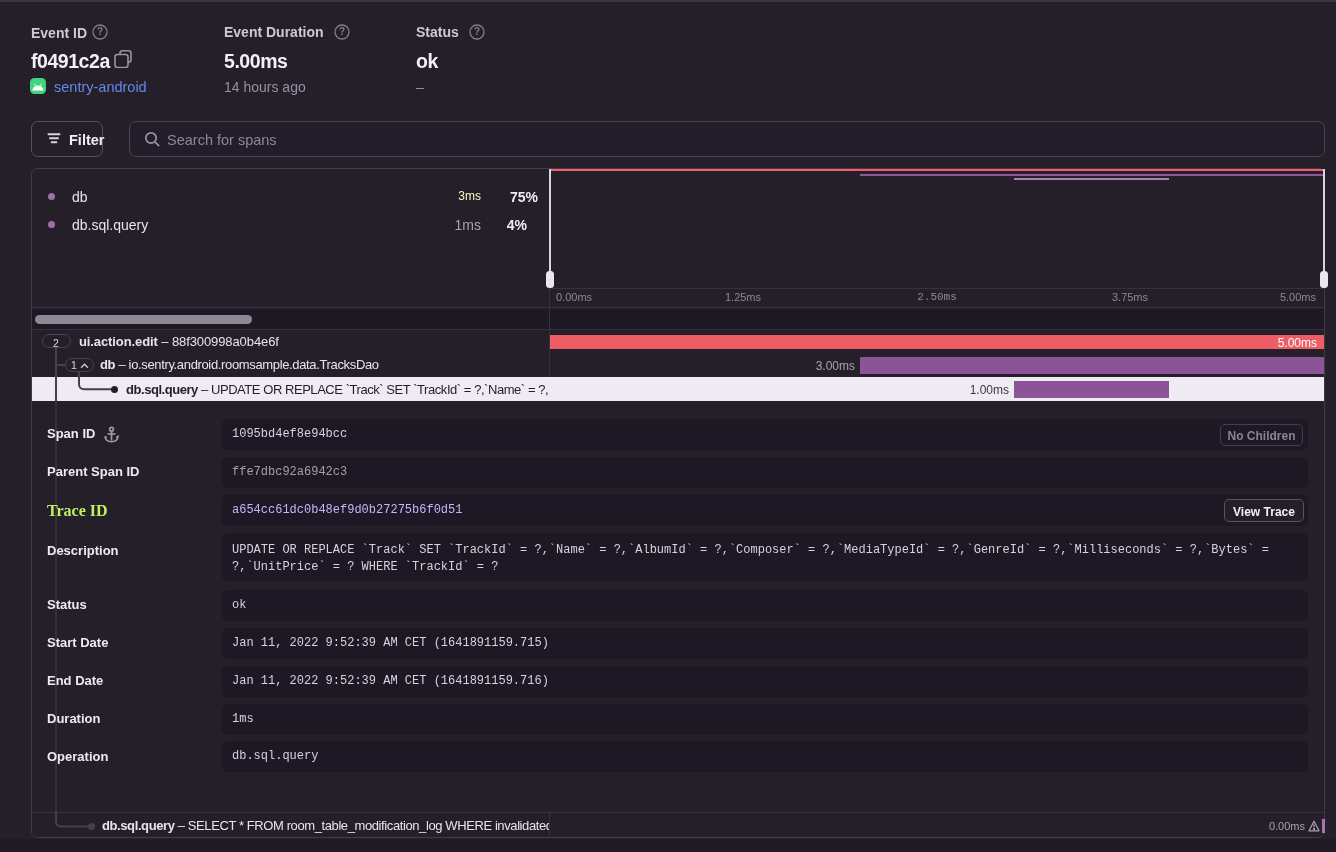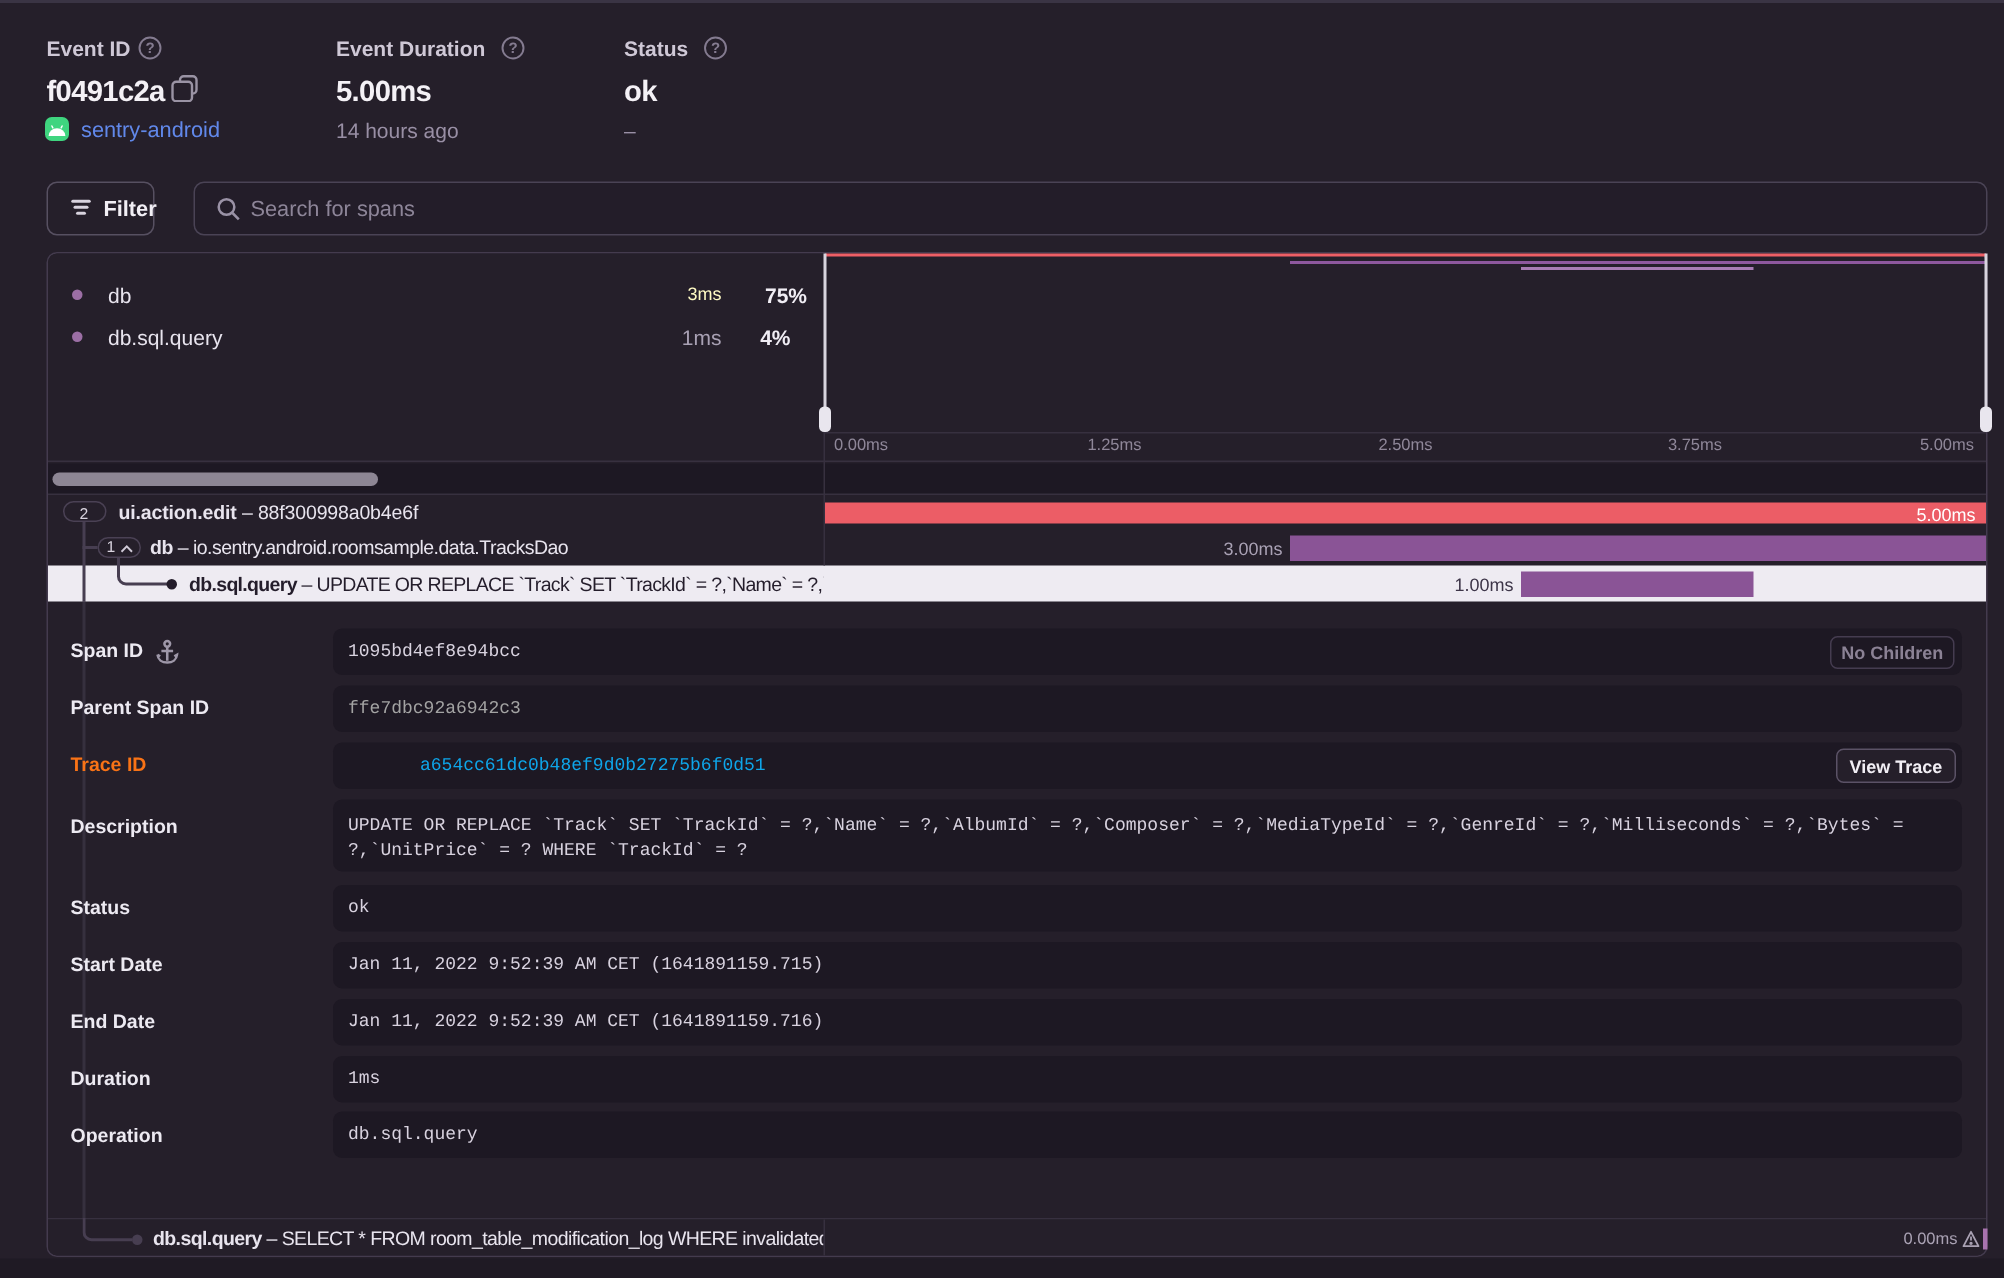--- a/index.html
+++ b/index.html
@@ -101,21 +101,21 @@
 
 <div class="abs" style="left:549px; top:169px; width:1.5px; height:118px; background:#d8d4de;"></div>
 <div class="abs" style="left:1323px; top:169px; width:1.5px; height:118px; background:#d8d4de;"></div>
 <div class="abs" style="left:546px; top:271px; width:7.5px; height:16.5px; border-radius:3.5px; background:#e9e6ee;"></div>
 <div class="abs" style="left:1320px; top:271px; width:7.5px; height:16.5px; border-radius:3.5px; background:#e9e6ee;"></div>
 
 <div class="abs" style="left:32px; top:288px; width:1292px; height:20px; background:#251f2a; border-bottom:1px solid #37303f;"></div>
 <div class="abs" style="left:549px; top:287.5px; width:775px; height:1px; background:#37303f;"></div>
 <div class="abs" style="left:556px; top:291px; font-size:11px; color:#8f8799;">0.00ms</div>
 <div class="abs" style="left:693px; top:291px; width:100px; text-align:center; font-size:11px; color:#8f8799;">1.25ms</div>
-<div class="abs" style="left:887px; top:291px; width:100px; text-align:center; font-size:11px; color:#8f8799;">2.50ms</div>
+<div class="abs" style="left:887px; top:291px; width:100px; text-align:center; font-size:11px; color:#8f8799;font-family:Liberation Mono, monospace;">2.50ms</div>
 <div class="abs" style="left:1080px; top:291px; width:100px; text-align:center; font-size:11px; color:#8f8799;">3.75ms</div>
 <div class="abs" style="left:1216px; top:291px; width:100px; text-align:right; font-size:11px; color:#8f8799;">5.00ms</div>
 
 <div class="abs" style="left:32px; top:309px; width:1292px; height:21px; background:#1d1823; border-bottom:1px solid #37303f;"></div>
 <div class="abs" style="left:35px; top:314.5px; width:217px; height:9px; border-radius:4.5px; background:#8d8694;"></div>
 
 <div class="abs" style="left:32px; top:330px; width:1292px; height:24px; background:#251f2a;"></div>
 <div class="abs" style="left:32px; top:354px; width:1292px; height:23px; background:#251f2a;"></div>
 <div class="abs" style="left:32px; top:377px; width:1292px; height:24px; background:#eeebf2;"></div>
 
@@ -163,23 +163,23 @@
     <path d="M2 10.5 l1.8 1"></path>
 </svg>
 <div class="abs" style="left:222px; top:419px; width:1086px; height:31px; background:#1d1823; border-radius:6px;"></div>
 <div class="abs mono" style="left:232px; top:427px; font-size:12px; color:#d8d2df;text-align:center;">1095bd4ef8e94bcc</div>
 <div class="abs" style="left:1220px; top:424px; width:83px; height:22px; border:1px solid #453c50; border-radius:5px; text-align:center; line-height:20px;"><span style="font-size:12px; font-weight:bold; color:#8b8295;">No Children</span></div>
 
 <div class="abs" style="left:47px; top:464px; font-size:13px; font-weight:bold; color:#edeaf2;">Parent Span ID</div>
 <div class="abs" style="left:222px; top:457px; width:1086px; height:31px; background:#1d1823; border-radius:6px;"></div>
 <div class="abs mono" style="left:232px; top:465px; font-size:12px; color:#a3a3a3;text-align:center;">ffe7dbc92a6942c3</div>
 
-<div class="abs" style="left:47px; top:502px; font-size:13px; font-weight:bold; color:#f97316;">Trace ID</div>
+<div class="abs" style="left:47px; top:502px; font-size:16px; font-weight:bold; color:#bef264;font-family:Liberation Serif, serif;">Trace ID</div>
 <div class="abs" style="left:222px; top:495px; width:1086px; height:31px; background:#1d1823; border-radius:6px;"></div>
-<div class="abs mono" style="left:232px; top:503px; font-size:12px; color:#0ea5e9;margin-left:48px;">a654cc61dc0b48ef9d0b27275b6f0d51</div>
+<div class="abs mono" style="left:232px; top:503px; font-size:12px; color:#c4b5fd;">a654cc61dc0b48ef9d0b27275b6f0d51</div>
 <div class="abs" style="left:1224px; top:499px; width:80px; height:23px; border:1px solid #5b5266; border-radius:5px; background:#251f2a; text-align:center; line-height:21px;"><span style="font-size:12px; font-weight:bold; color:#f2eff5;">View Trace</span></div>
 
 <div class="abs" style="left:47px; top:543px; font-size:13px; font-weight:bold; color:#edeaf2;">Description</div>
 <div class="abs" style="left:222px; top:533px; width:1086px; height:48px; background:#1d1823; border-radius:6px;"></div>
 <div class="abs mono" style="left:232px; top:542px; font-size:12px; line-height:17px; color:#d8d2df; width:1066px;">UPDATE OR REPLACE `Track` SET `TrackId` = ?,`Name` = ?,`AlbumId` = ?,`Composer` = ?,`MediaTypeId` = ?,`GenreId` = ?,`Milliseconds` = ?,`Bytes` =<br>?,`UnitPrice` = ? WHERE `TrackId` = ?</div>
 
 <div class="abs" style="left:47px; top:597px; font-size:13px; font-weight:bold; color:#edeaf2;">Status</div>
 <div class="abs" style="left:222px; top:590px; width:1086px; height:31px; background:#1d1823; border-radius:6px;"></div>
 <div class="abs mono" style="left:232px; top:598px; font-size:12px; color:#d8d2df;">ok</div>
 

